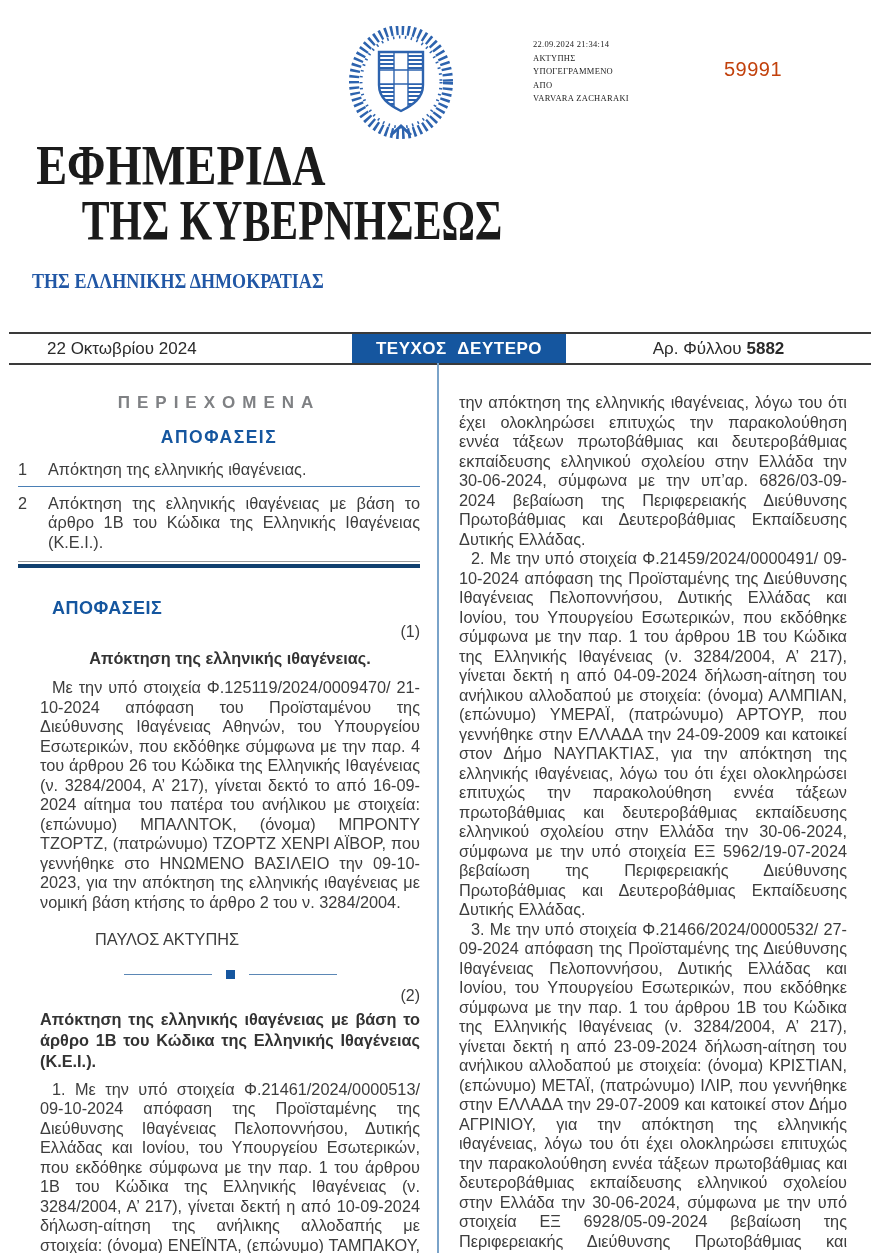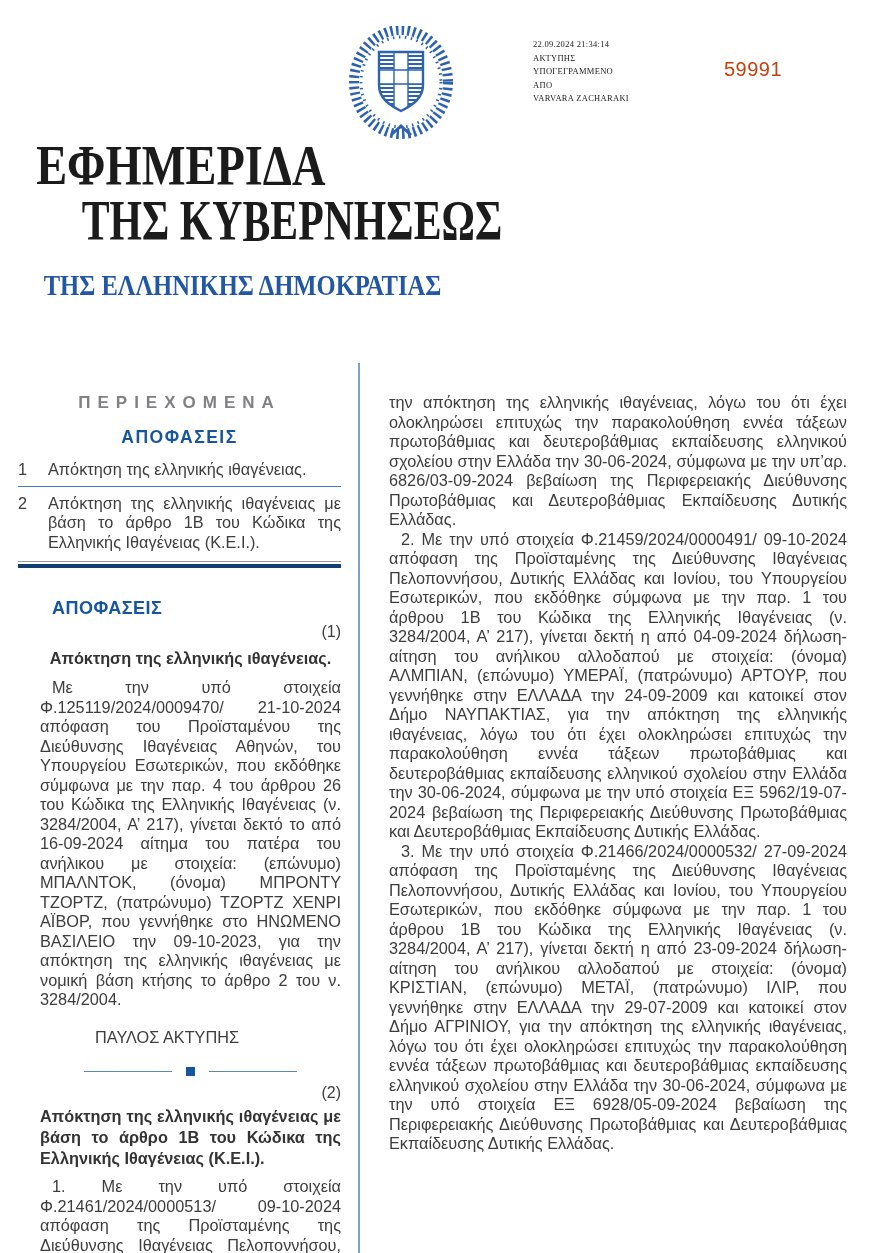--- a/index.html
+++ b/index.html
@@ -20,42 +20,42 @@
     position:absolute; left:724px; top:58px;
     font-size:20px; color:#c2410c; letter-spacing:0.5px;
   }
   .masthead { position:absolute; top:138px; left:0; width:860px; color:#1b1b1b; }
   .masthead .t1, .masthead .t2 {
     font-family:"Liberation Serif", serif; font-weight:bold; font-size:58px; line-height:55px;
   }
   .masthead .t1 span { display:inline-block; transform:scaleX(0.80); transform-origin:center; }
   .masthead .t2 span { display:inline-block; transform:scaleX(0.72); transform-origin:center; }
   .masthead .sub { margin-top:20px; font-family:"Liberation Serif", serif; font-weight:bold;
-    font-size:30px; color:#2157a5; }
+    font-size:22px; color:#2157a5; }
   .masthead .sub span { display:inline-block; transform:scaleX(0.82); transform-origin:center; }
 
   
   .issue-bar {
     position:absolute; top:332px; left:9px; width:862px; height:29px;
     border-top:2px solid #3a3a3a; border-bottom:2px solid #3a3a3a;
     display:flex; align-items:stretch; font-size:17px; color:#2a2a2a;
   }
   .issue-bar .cell-date { flex:1; display:flex; align-items:center; padding-left:38px; }
   .issue-bar .cell-volume {
     width:214px; background:#15569f; color:#ffffff; font-weight:bold;
     display:flex; align-items:center; justify-content:center; letter-spacing:0.5px; word-spacing:6px;
   }
   .issue-bar .cell-sheet { flex:1; display:flex; align-items:center; justify-content:center; gap:5px; }
   .issue-bar .cell-sheet b { font-weight:bold; }
 
   
   .main { position:absolute; top:363px; left:0; width:880px; height:890px; display:flex; }
-  .col-left  { width:358px; box-sizing:border-box; padding:30px 17px 0 40px; }
+  .col-left  { width:437px; box-sizing:border-box; padding:30px 17px 0 40px; }
   .col-right { flex:1; box-sizing:border-box; border-left:2px solid #7aa3c9;
-               padding:30px 33px 0 29px; }
+               padding:30px 33px 0 20px; }
 
   .body-p { text-align:justify; font-size:16.3px; line-height:19.5px; margin:0; color:#3d3d3d; }
   .indent { text-indent:12px; }
 
   
   .toc { margin-left:-22px; }
   .toc-title { text-align:center; color:#7f8184; font-weight:bold; font-size:17px;
                letter-spacing:7px; margin:0 0 14px; }
   .toc-section { text-align:center; color:#15569f; font-weight:bold; font-size:17.5px;
                letter-spacing:1.5px; margin:0 0 12px; }
@@ -114,20 +114,28 @@
   </div>
 
   <div class="page-number">59991</div>
 
   <div class="masthead">
     <div class="t1"><span>ΕΦΗΜΕΡΙΔΑ</span></div>
     <div class="t2"><span>ΤΗΣ ΚΥΒΕΡΝΗΣΕΩΣ</span></div>
     <div class="sub"><span>ΤΗΣ ΕΛΛΗΝΙΚΗΣ ΔΗΜΟΚΡΑΤΙΑΣ</span></div>
   </div>
 
+  <div class="issue-bar">
+    <div class="cell-date">22 Οκτωβρίου 2024</div>
+    <div class="cell-volume">ΤΕΥΧΟΣ ΔΕΥΤΕΡΟ</div>
+    <div class="cell-sheet">
+      <span>Αρ. Φύλλου</span>
+      <b>5882</b>
+    </div>
+  </div>
 
   <div class="main">
 
     <div class="col-left">
 
       <div class="toc">
         <div class="toc-title">ΠΕΡΙΕΧΟΜΕΝΑ</div>
         <div class="toc-section">ΑΠΟΦΑΣΕΙΣ</div>
 
         <div class="toc-item">

